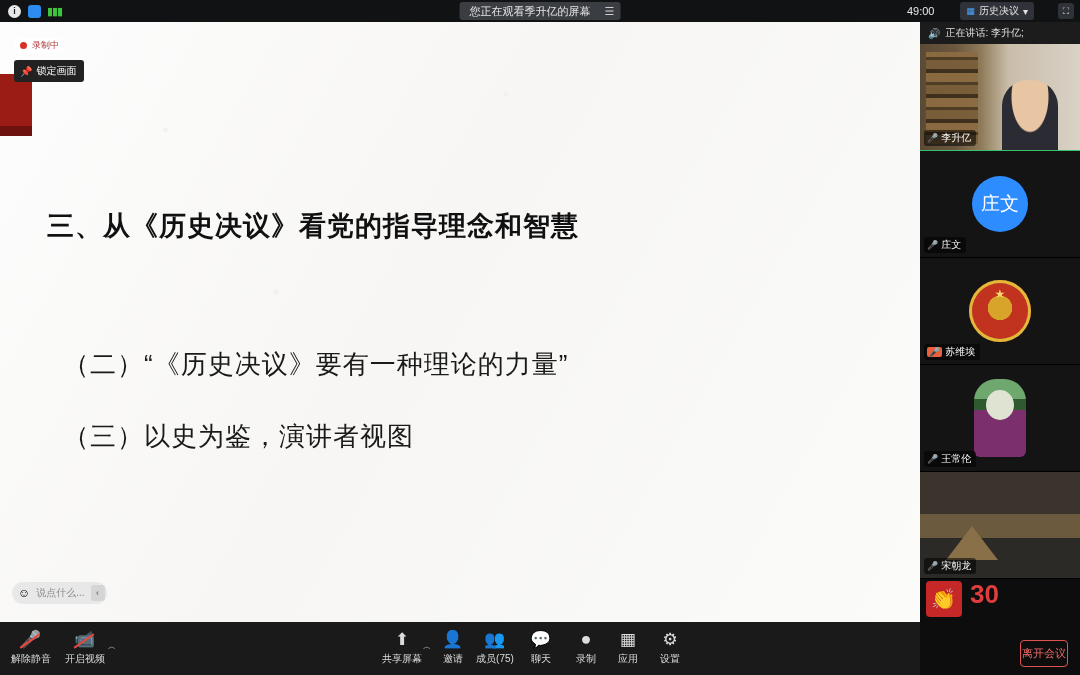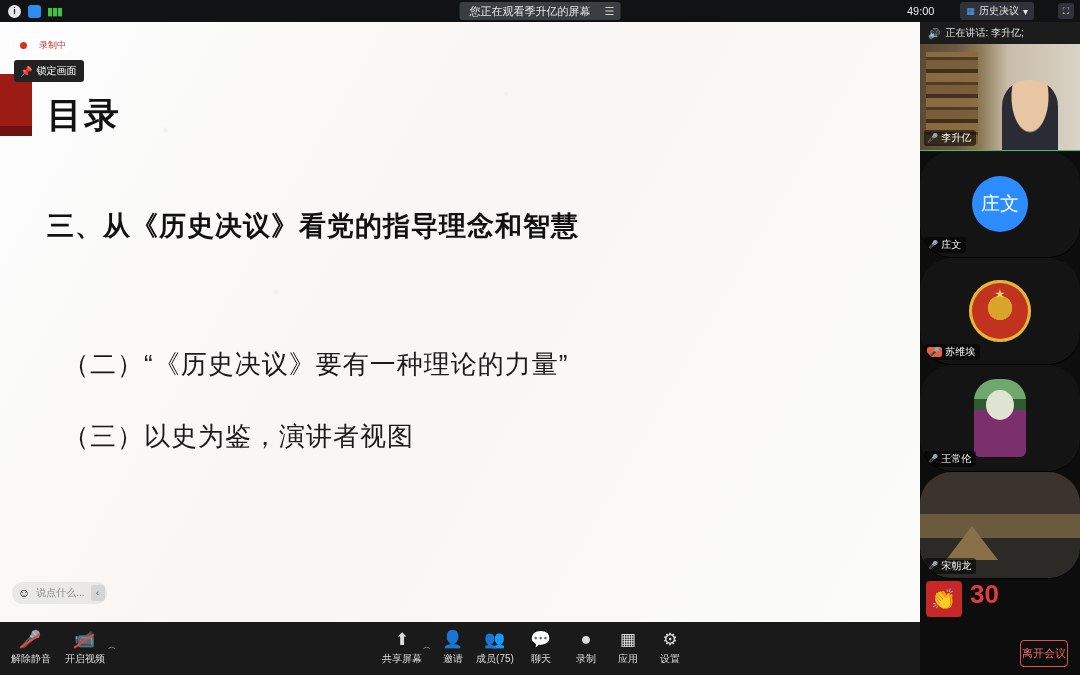--- a/index.html
+++ b/index.html
@@ -86,21 +86,21 @@
     width: 32px; height: 52px;
     background: #9b1b15;
   }
   .red-tab:after {
     content: ""; position: absolute; left: 0; top: 52px;
     width: 32px; height: 10px; background: #6d120e;
   }
 
   .rec-badge {
     position: absolute; left: 14px; top: 16px;
-    display: flex; align-items: center; gap: 12px;
+    display: flex; align-items: center; gap: 5px;
     background: rgba(255,255,255,0.75);
     border-radius: 10px; padding: 1px 6px;
     font-size: 9px; color: #b03a3a;
   }
   .rec-dot { width: 7px; height: 7px; border-radius: 50%; background: #d93025; }
 
   .lock-pill {
     position: absolute; left: 14px; top: 38px;
     background: #222; color: #fff;
     border-radius: 3px;
@@ -194,21 +194,21 @@
     border-radius: 26px 26px 0 0;
   }
   .avatar-circle {
     position: absolute; left: 50%; top: 50%;
     transform: translate(-50%,-50%);
     width: 56px; height: 56px; border-radius: 50%;
     background: #2d8cff; color: #fff;
     display: flex; align-items: center; justify-content: center;
     font-size: 19px;
   }
-  .tile.plain { background: #141414; border-radius: 32px; }
+  .tile.plain { background: #141414; }
   .emblem {
     position: absolute; left: 50%; top: 50%; transform: translate(-50%,-50%);
     width: 62px; height: 62px; border-radius: 50%;
     background: radial-gradient(circle at 50% 45%, #d8a52a 0 26%, #c2331f 27% 70%, #8e1f12 71% 100%);
     box-shadow: inset 0 0 0 3px #e0b93a;
   }
   .emblem:after {
     content: "★"; position: absolute; left: 50%; top: 12%;
     transform: translateX(-50%); color: #f5d76e; font-size: 12px;
   }
@@ -320,21 +320,20 @@
     <div class="rec-badge">
       <span class="rec-dot"></span>
       <span>录制中</span>
     </div>
 
     <div class="lock-pill">
       <span class="pin-ic">📌</span>
       <span>锁定画面</span>
     </div>
 
-    <div class="slide-title">目录</div>
     <div class="slide-h2">三、从《历史决议》看党的指导理念和智慧</div>
     <div class="slide-li l2">（二）“《历史决议》要有一种理论的力量”</div>
     <div class="slide-li l3">（三）以史为鉴，演讲者视图</div>
 
     <div class="chat-bubble">
       <span class="emoji">☺</span>
       <span class="ph">说点什么...</span>
       <span class="collapse">‹</span>
     </div>
   </div>

